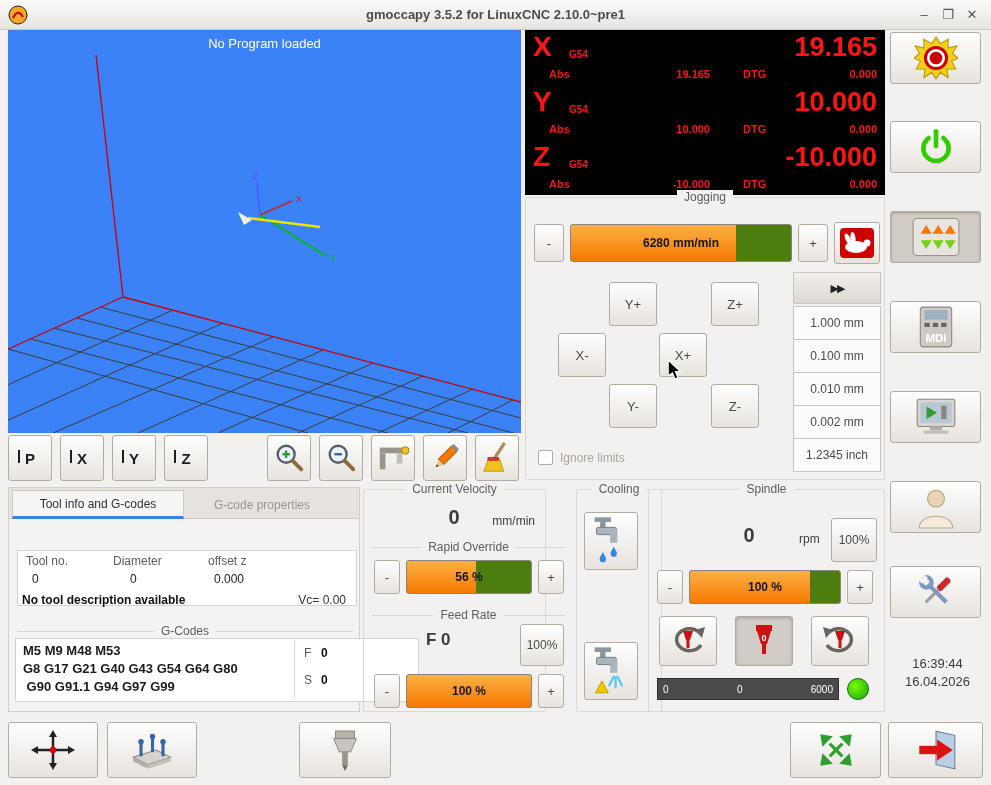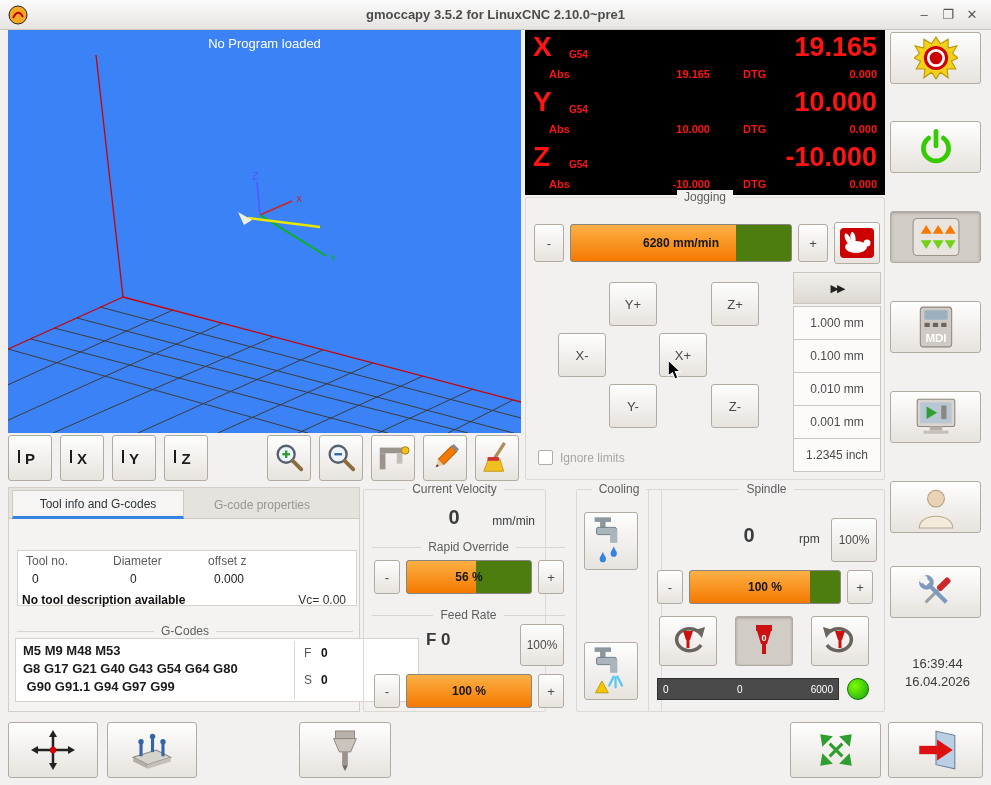--- a/index.html
+++ b/index.html
@@ -235,21 +235,21 @@
   <div class="btn jogbtn" style="left:133px;top:135px">X+</div>
   <div class="btn jogbtn" style="left:83px;top:186px">Y-</div>
   <div class="btn jogbtn" style="left:185px;top:186px">Z-</div>
 
   <div class="inc first" style="left:267px;top:74px;height:32px">
       <span style="letter-spacing:-2px;font-size:11px;color:#222">▶▶</span>
     </div>
   <div class="inc" style="left:267px;top:108px">1.000 mm</div>
   <div class="inc" style="left:267px;top:141px">0.100 mm</div>
   <div class="inc" style="left:267px;top:174px">0.010 mm</div>
-  <div class="inc" style="left:267px;top:207px">0.001 mm</div>
+  <div class="inc" style="left:267px;top:207px">0.002 mm</div>
   <div class="inc" style="left:267px;top:240px">1.2345 inch</div>
 
   <div class="checkbox" style="left:12px;top:252px"></div>
   <div class="chk-label" style="left:34px;top:253px">Ignore limits</div>
 </div>
 
 <div class="btn" style="left:890px;top:32px;width:91px;height:52px">
   <svg width="44" height="44" viewBox="0 0 40 40">
     <polygon points="20,1 24,7 31,3 31,11 39,9 35,16 40,20 34,23 38,30 30,30 31,38 24,33 20,39 16,33 9,38 10,30 2,30 6,23 0,20 5,16 1,9 9,11 9,3 16,7" fill="#f4d019" stroke="#b99708"></polygon>
     <circle cx="20" cy="20" r="11" fill="#cc0000"></circle>

